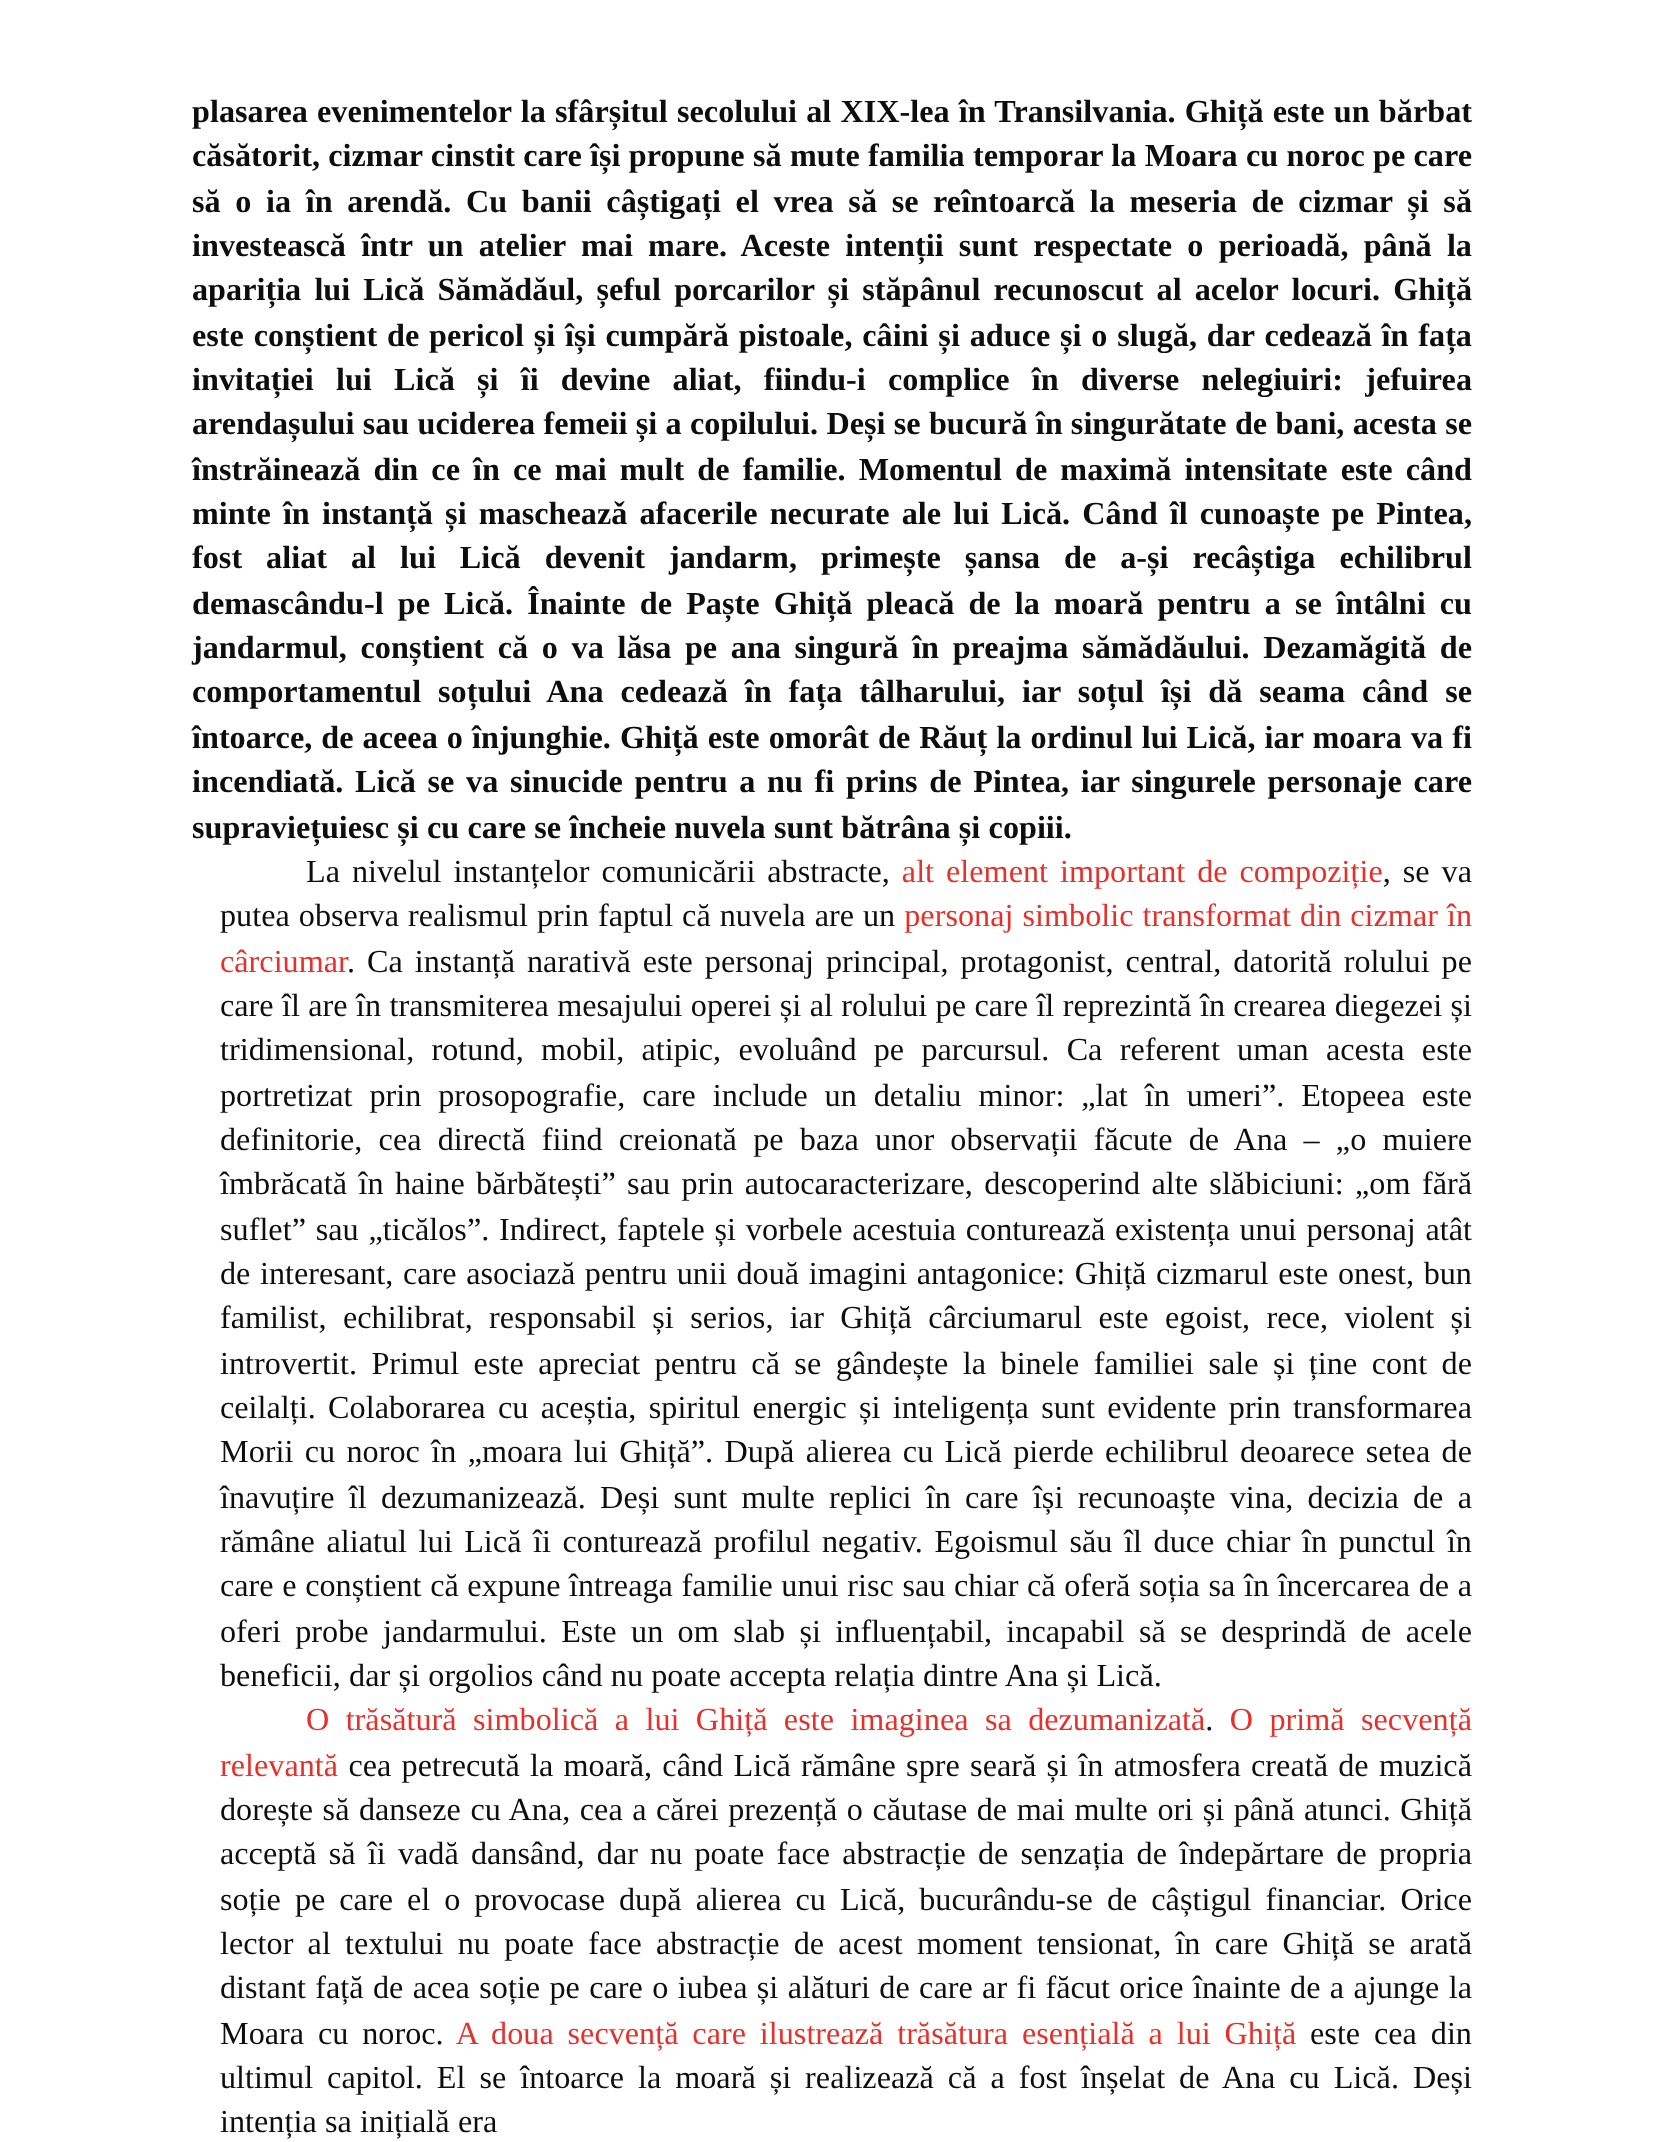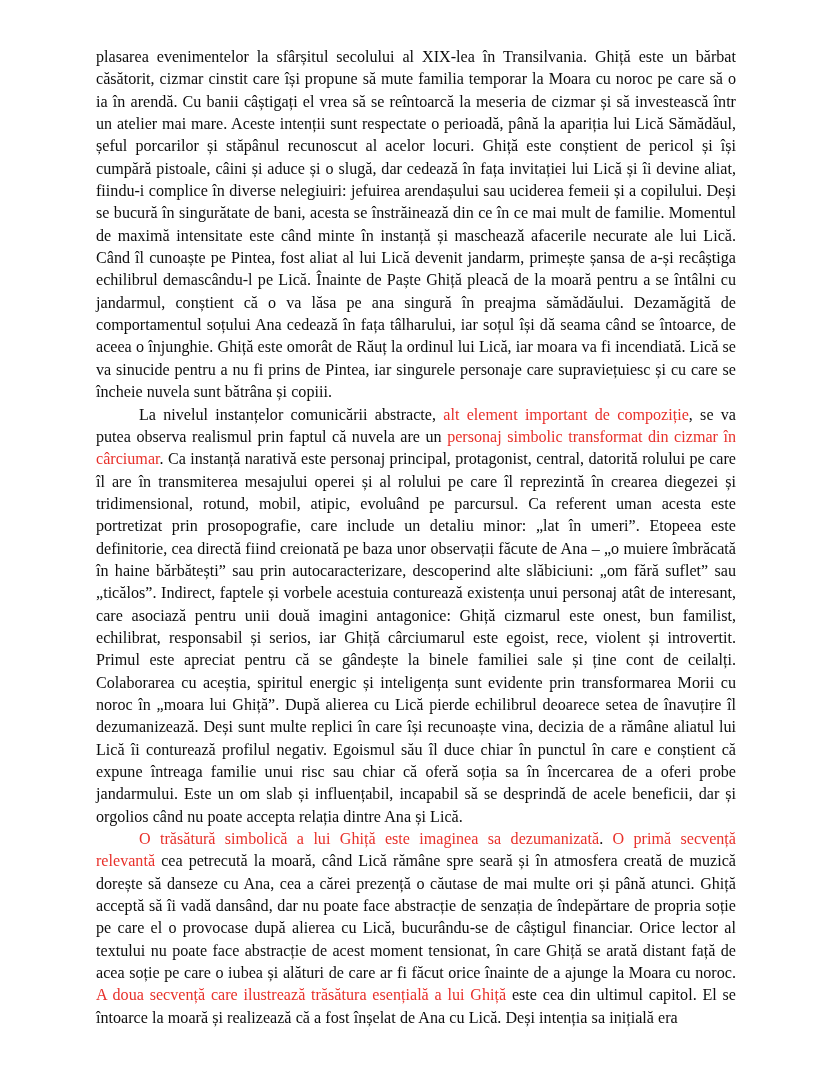--- a/index.html
+++ b/index.html
@@ -33,23 +33,25 @@
     line-height: 22.35px;
     text-align: justify;
     text-justify: inter-word;
     color: #0d0d0d;
     letter-spacing: 0.01px;
     word-spacing: 0.1px;
     hyphens: none;
   }
   p.para.indent {
     text-indent: 43px;
+    margin-left: 14px;
   }
   p.para.noindent {
     text-indent: 0;
+    font-weight: bold;
   }
   .red {
     color: #e8302a;
   }
   .blk {
     color: #0d0d0d;
   }
 </style>
 </head>
 <body>

